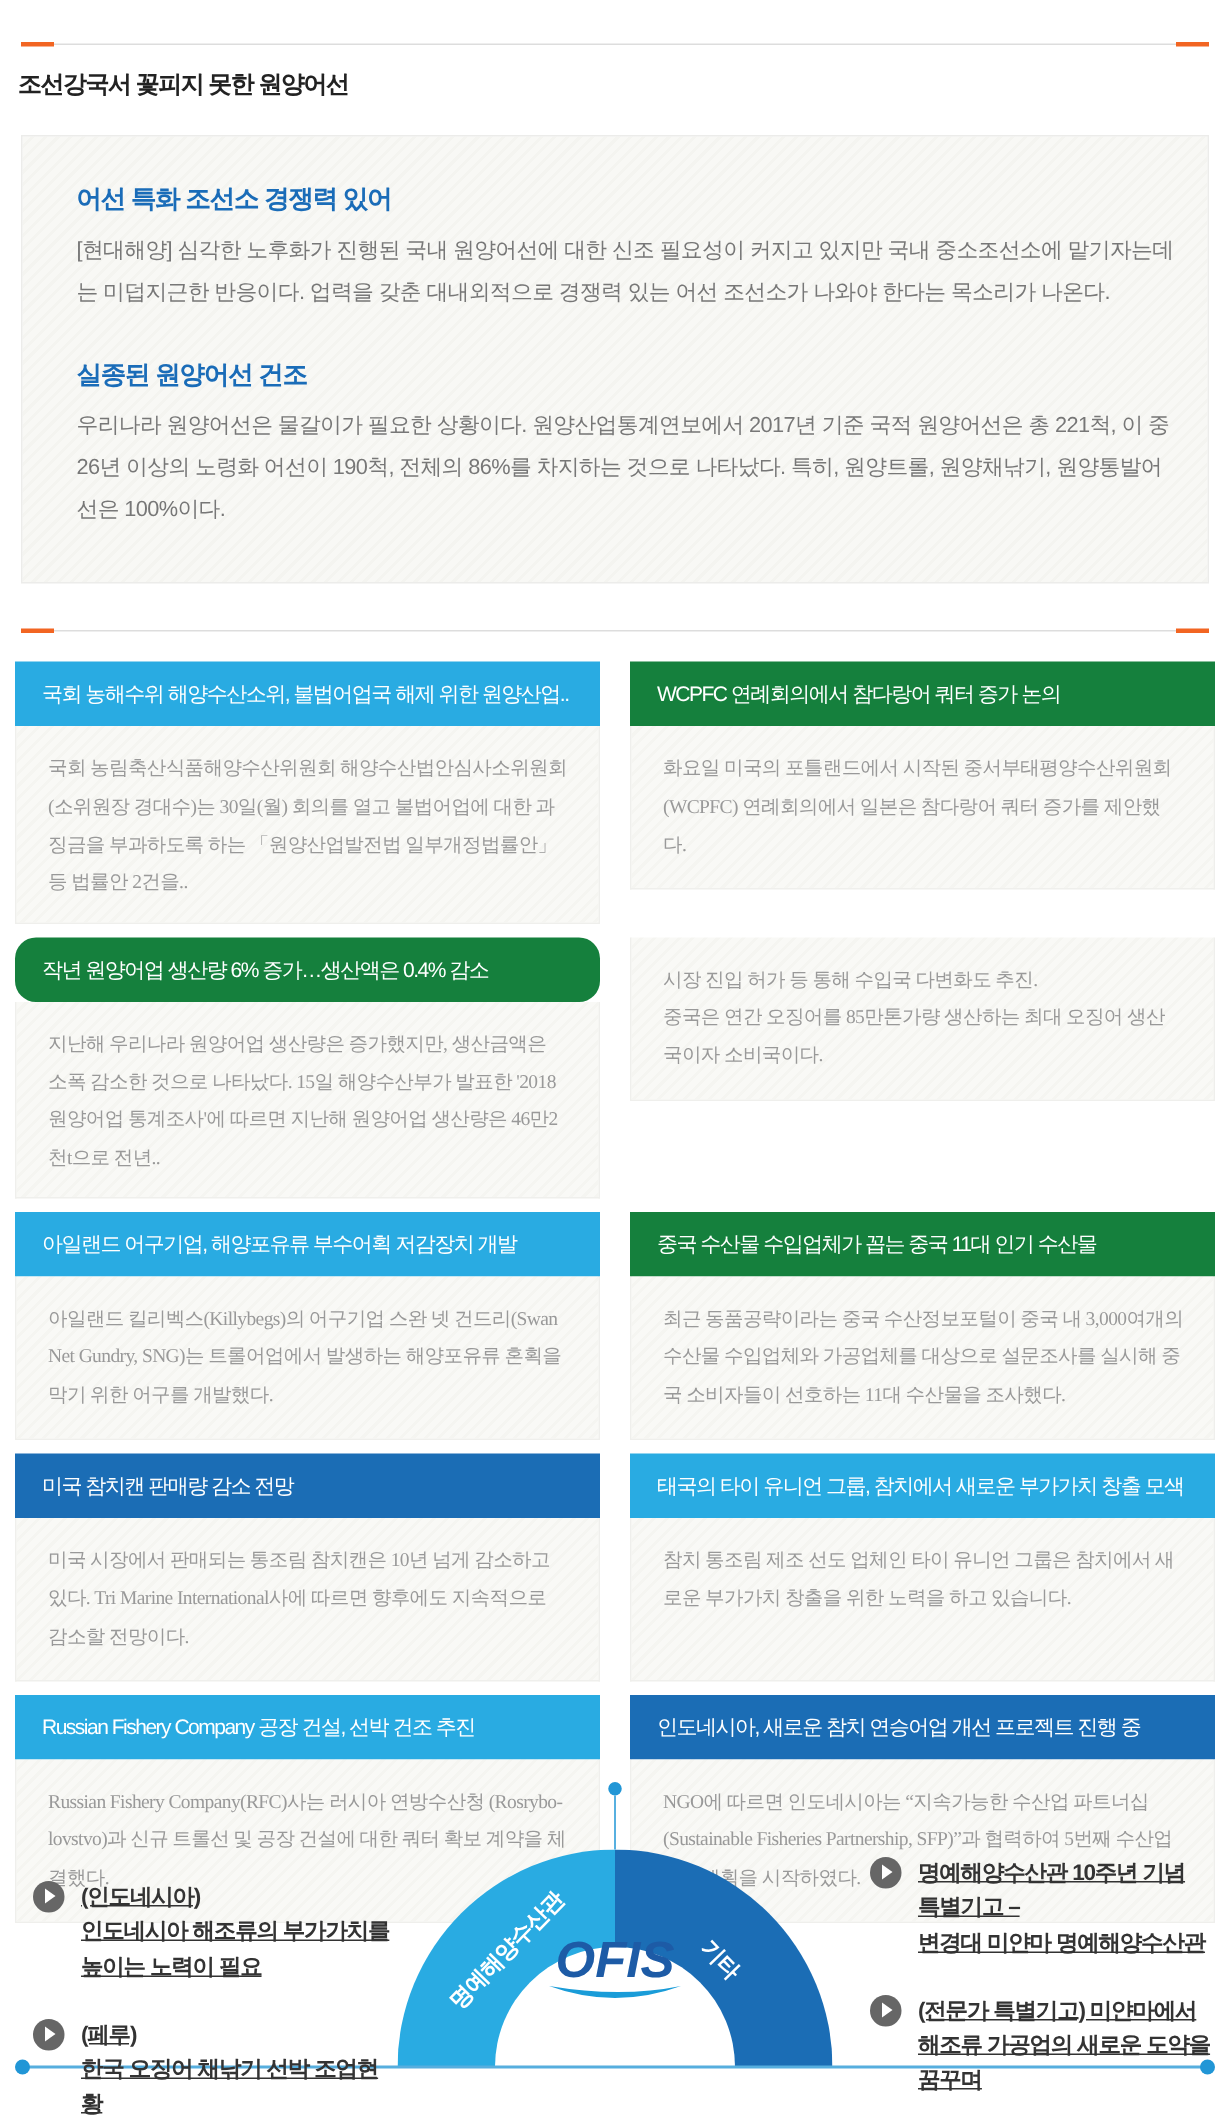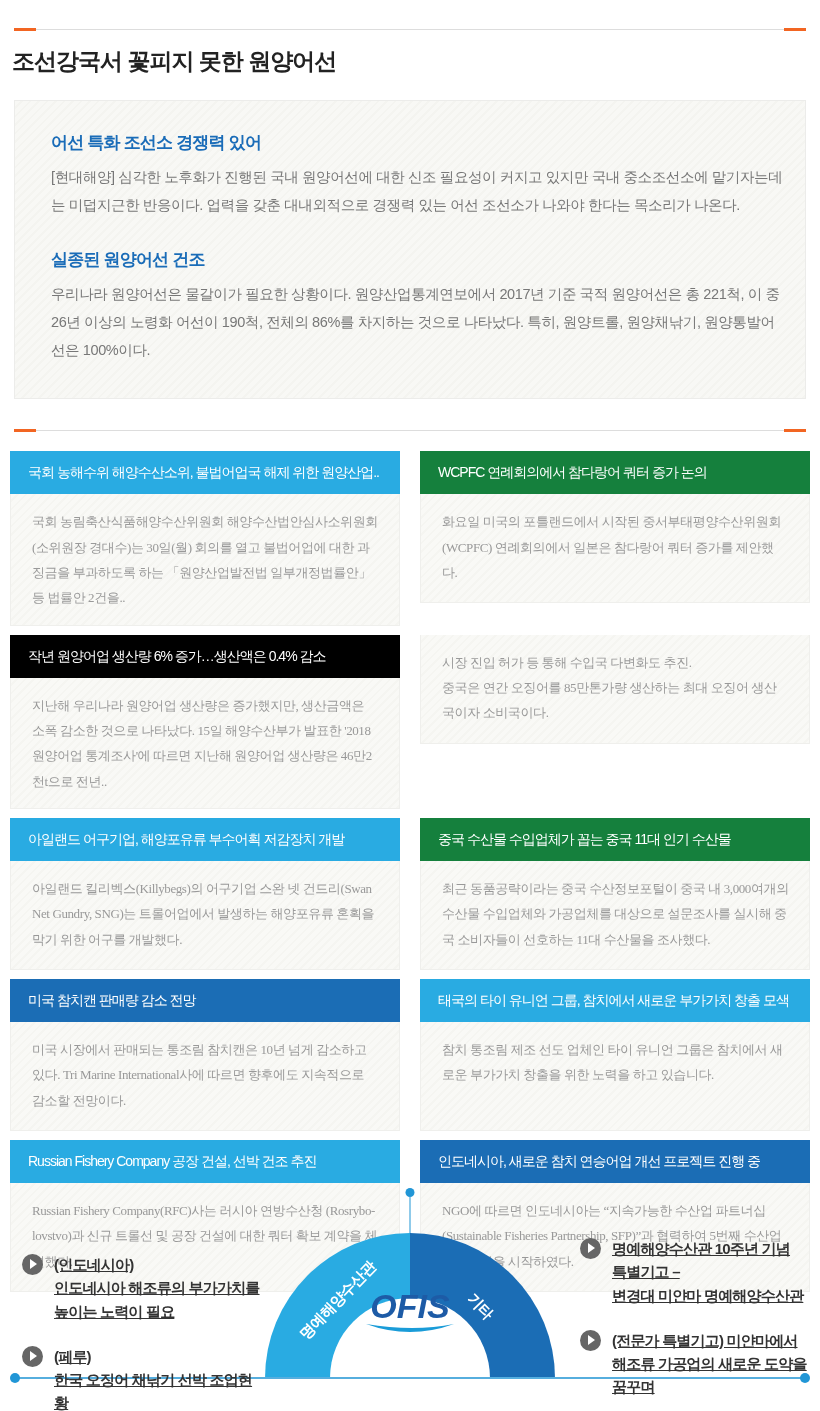--- a/index.html
+++ b/index.html
@@ -12,21 +12,21 @@
   
   .divider { position:relative; height:1px; background:#ddd; margin:0 14px; }
   .divider .tick { position:absolute; top:-1px; width:22px; height:3px; }
   .divider .tick.left { left:0; }
   .divider .tick.right { right:0; }
   .divider-top { margin-top:29px; }
   .divider-mid { margin-top:31px; }
 
   
   .page-title {
-    margin:16px 14px 0 12px; font-size:23px; font-weight:bold; color:#222;
+    margin:16px 14px 0 12px; font-size:16px; font-weight:bold; color:#222;
     letter-spacing:-1px;
   }
 
   
   .intro-box {
     margin:23px 14px 0 14px; padding:30px 20px 34px 36px;
     border:1px solid #ececea;
     background:repeating-linear-gradient(135deg,#f8f8f5 0 4px,#f4f4f0 4px 6px);
   }
   .intro-section + .intro-section { margin-top:28px; }
@@ -132,21 +132,21 @@
 <div class="card-grid">
   <div class="card">
     <div class="card-header" style="background: rgb(41, 171, 226);">국회 농해수위 해양수산소위, 불법어업국 해제 위한 원양산업..</div>
     <div class="card-body">국회 농림축산식품해양수산위원회 해양수산법안심사소위원회 (소위원장 경대수)는 30일(월) 회의를 열고 불법어업에 대한 과징금을 부과하도록 하는 「원양산업발전법 일부개정법률안」 등 법률안 2건을..</div>
   </div>
   <div class="card">
     <div class="card-header" style="background: #15803d;">WCPFC 연례회의에서 참다랑어 쿼터 증가 논의</div>
     <div class="card-body">화요일 미국의 포틀랜드에서 시작된 중서부태평양수산위원회 (WCPFC) 연례회의에서 일본은 참다랑어 쿼터 증가를 제안했다.</div>
   </div>
   <div class="card">
-    <div class="card-header" style="background: #000000;">작년 원양어업 생산량 6% 증가…생산액은 0.4% 감소</div>
+    <div class="card-header" style="background: #15803d; border-radius: 14px;">작년 원양어업 생산량 6% 증가…생산액은 0.4% 감소</div>
     <div class="card-body">지난해 우리나라 원양어업 생산량은 증가했지만, 생산금액은 소폭 감소한 것으로 나타났다. 15일 해양수산부가 발표한 '2018 원양어업 통계조사'에 따르면 지난해 원양어업 생산량은 46만2천t으로 전년..</div>
   </div>
   <div class="card">
     <div class="card-body">시장 진입 허가 등 통해 수입국 다변화도 추진.
 중국은 연간 오징어를 85만톤가량 생산하는 최대 오징어 생산국이자 소비국이다.</div>
   </div>
   <div class="card">
     <div class="card-header" style="background: rgb(41, 171, 226);">아일랜드 어구기업, 해양포유류 부수어획 저감장치 개발</div>
     <div class="card-body">아일랜드 킬리벡스(Killybegs)의 어구기업 스완 넷 건드리(Swan Net Gundry, SNG)는 트롤어업에서 발생하는 해양포유류 혼획을 막기 위한 어구를 개발했다.</div>
   </div>

